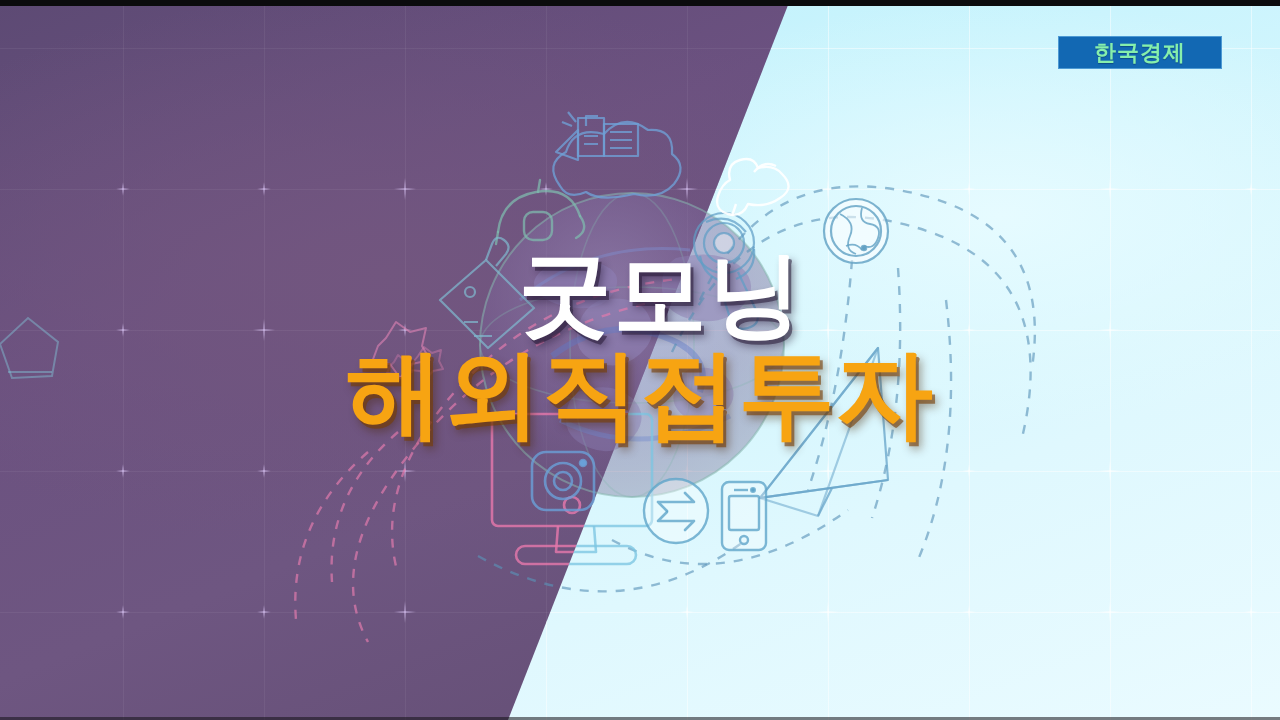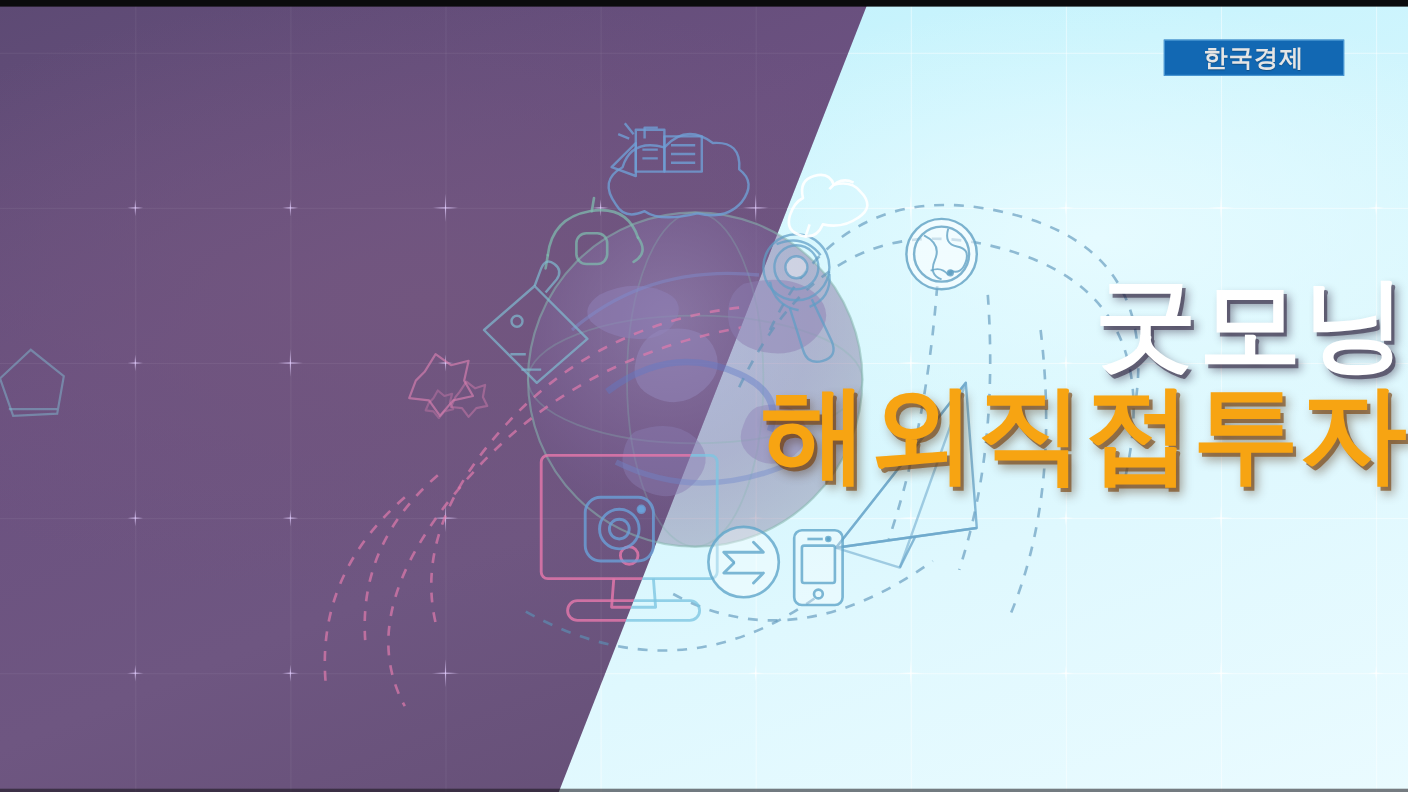--- a/index.html
+++ b/index.html
@@ -77,21 +77,21 @@
   .spark.c{ color:rgba(255,255,255,.95); }
   .spark.big{ width:26px; height:26px; }
 
   
   .illus{ position:absolute; inset:0; z-index:10; }
   .illus svg{ position:absolute; left:0; top:0; }
 
   
   .title-wrap{
     position:absolute; left:0; top:248px; width:1280px;
-    z-index:30; text-align:right;
+    z-index:30; text-align:center;
     pointer-events:none;
   }
   .line1{
     font-family:"Liberation Sans", sans-serif;
     font-size:93px; font-weight:bold; letter-spacing:2px;
     color:#ffffff;
     line-height:1.0;
     text-shadow:
        3px 4px 0 rgba(40,25,55,.55),
        5px 6px 9px rgba(30,18,45,.45);
@@ -112,21 +112,21 @@
   .logo-box{
     position:absolute; left:1058px; top:36px;
     width:164px; height:33px;
     background:#1268b3;
     border:1px solid #4d9ad4;
     z-index:50;
     display:flex; align-items:center; justify-content:center;
   }
   .logo-text{
     font-family:"Liberation Sans", sans-serif;
-    font-size:22px; font-weight:bold; color:#e5e5e5;
+    font-size:22px; font-weight:bold; color:#86efac;
     letter-spacing:1px; line-height:1;
     text-shadow:0 1px 1px rgba(0,0,0,.25);
   }
 </style>
 </head>
 <body>
 
 <div id="screen">
 
   <div class="bg-layer">

